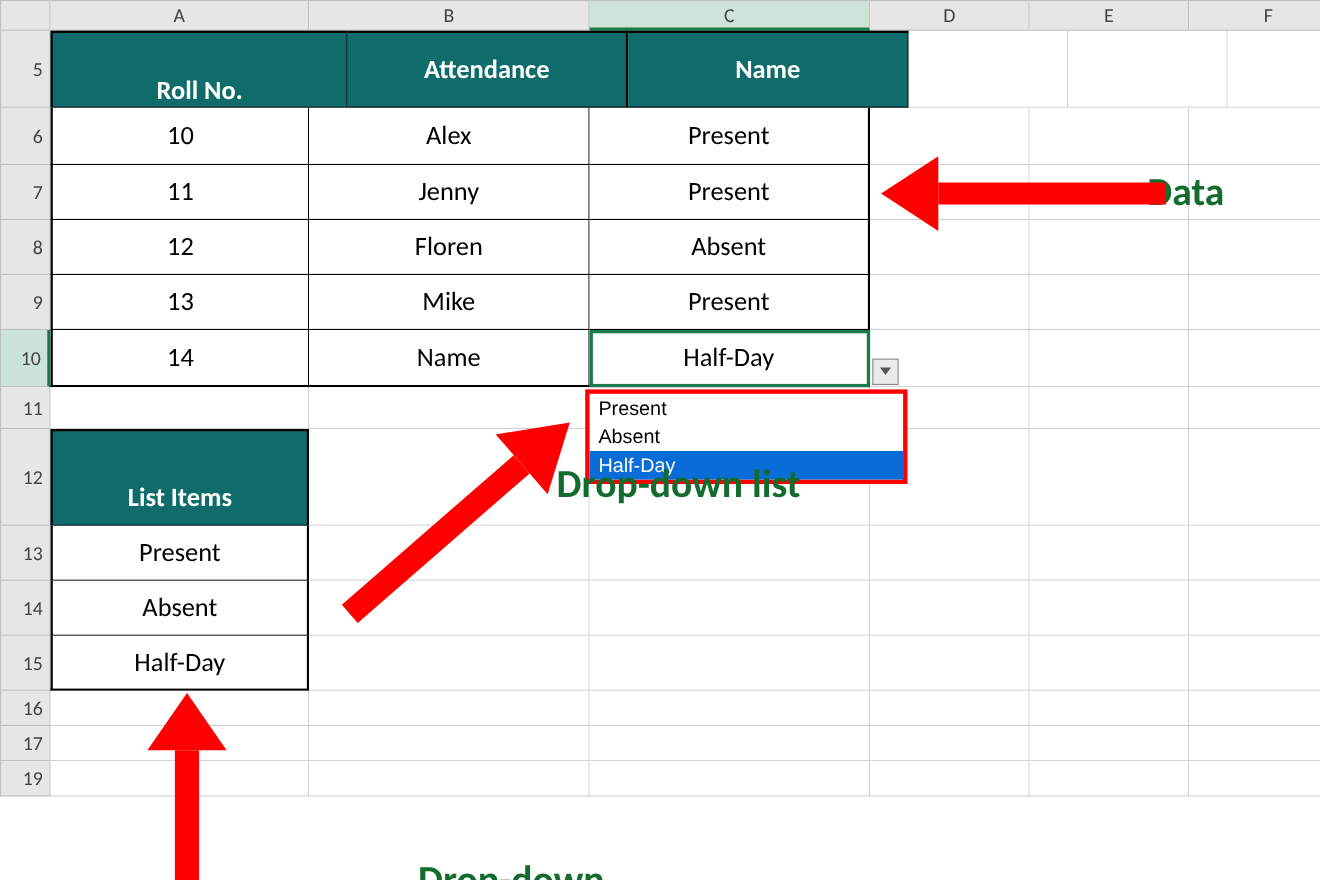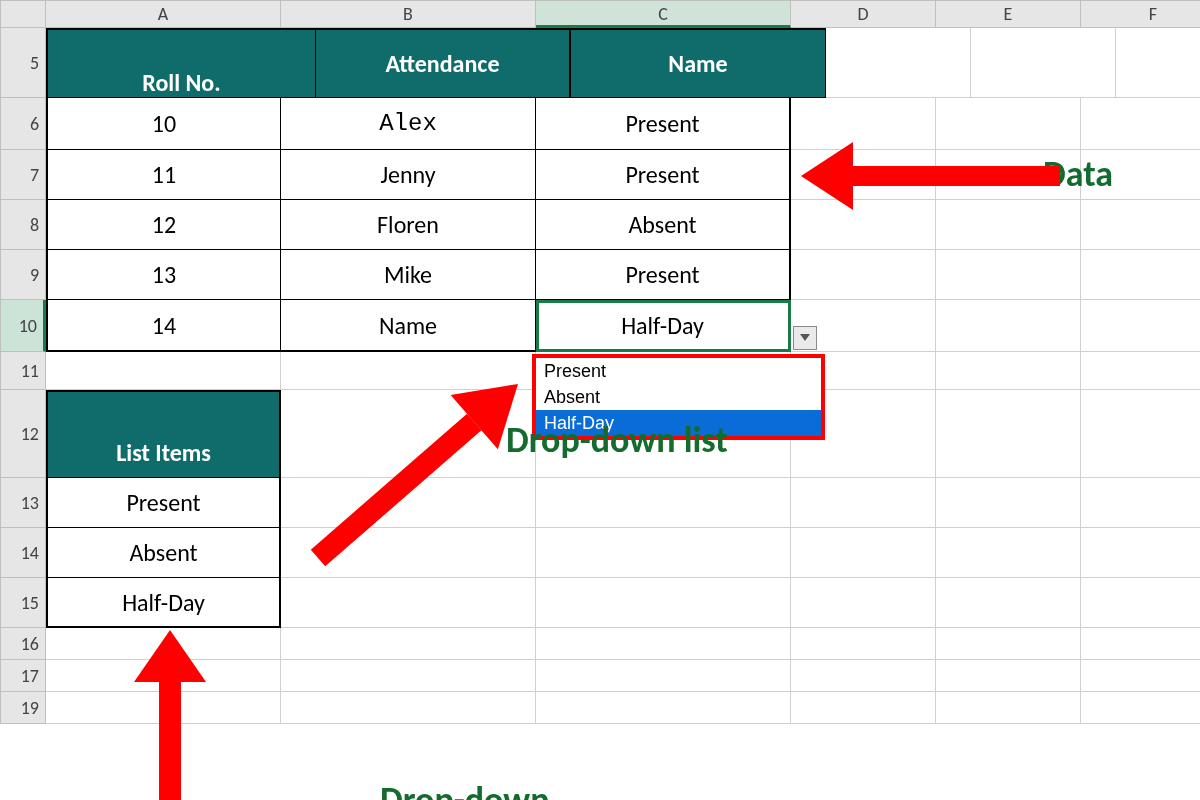--- a/index.html
+++ b/index.html
@@ -90,21 +90,21 @@
           <span>Name</span>
         </div>
         <div class="cell" id="cell-D5" style="width: 145px; height: 70px;"></div>
         <div class="cell" id="cell-E5" style="width: 145px; height: 70px;"></div>
         <div class="cell" id="cell-F5" style="width: 145px; height: 70px;"></div>
       </div>
       <div class="row">
         <div class="cell b-l b-mid-r b-mid-b" id="cell-A6" style="width: 235px; height: 52px;">
           <span>10</span>
         </div>
-        <div class="cell b-mid-r b-mid-b" id="cell-B6" style="width: 255px; height: 52px; font-family: Liberation Mono, monospace;">
+        <div class="cell b-mid-r b-mid-b" id="cell-B6" style="width: 255px; height: 52px;">
           <span>Alex</span>
         </div>
         <div class="cell b-r b-mid-b" id="cell-C6" style="width: 255px; height: 52px;">
           <span>Present</span>
         </div>
         <div class="cell" id="cell-D6" style="width: 145px; height: 52px;"></div>
         <div class="cell" id="cell-E6" style="width: 145px; height: 52px;"></div>
         <div class="cell" id="cell-F6" style="width: 145px; height: 52px;"></div>
       </div>
       <div class="row">

